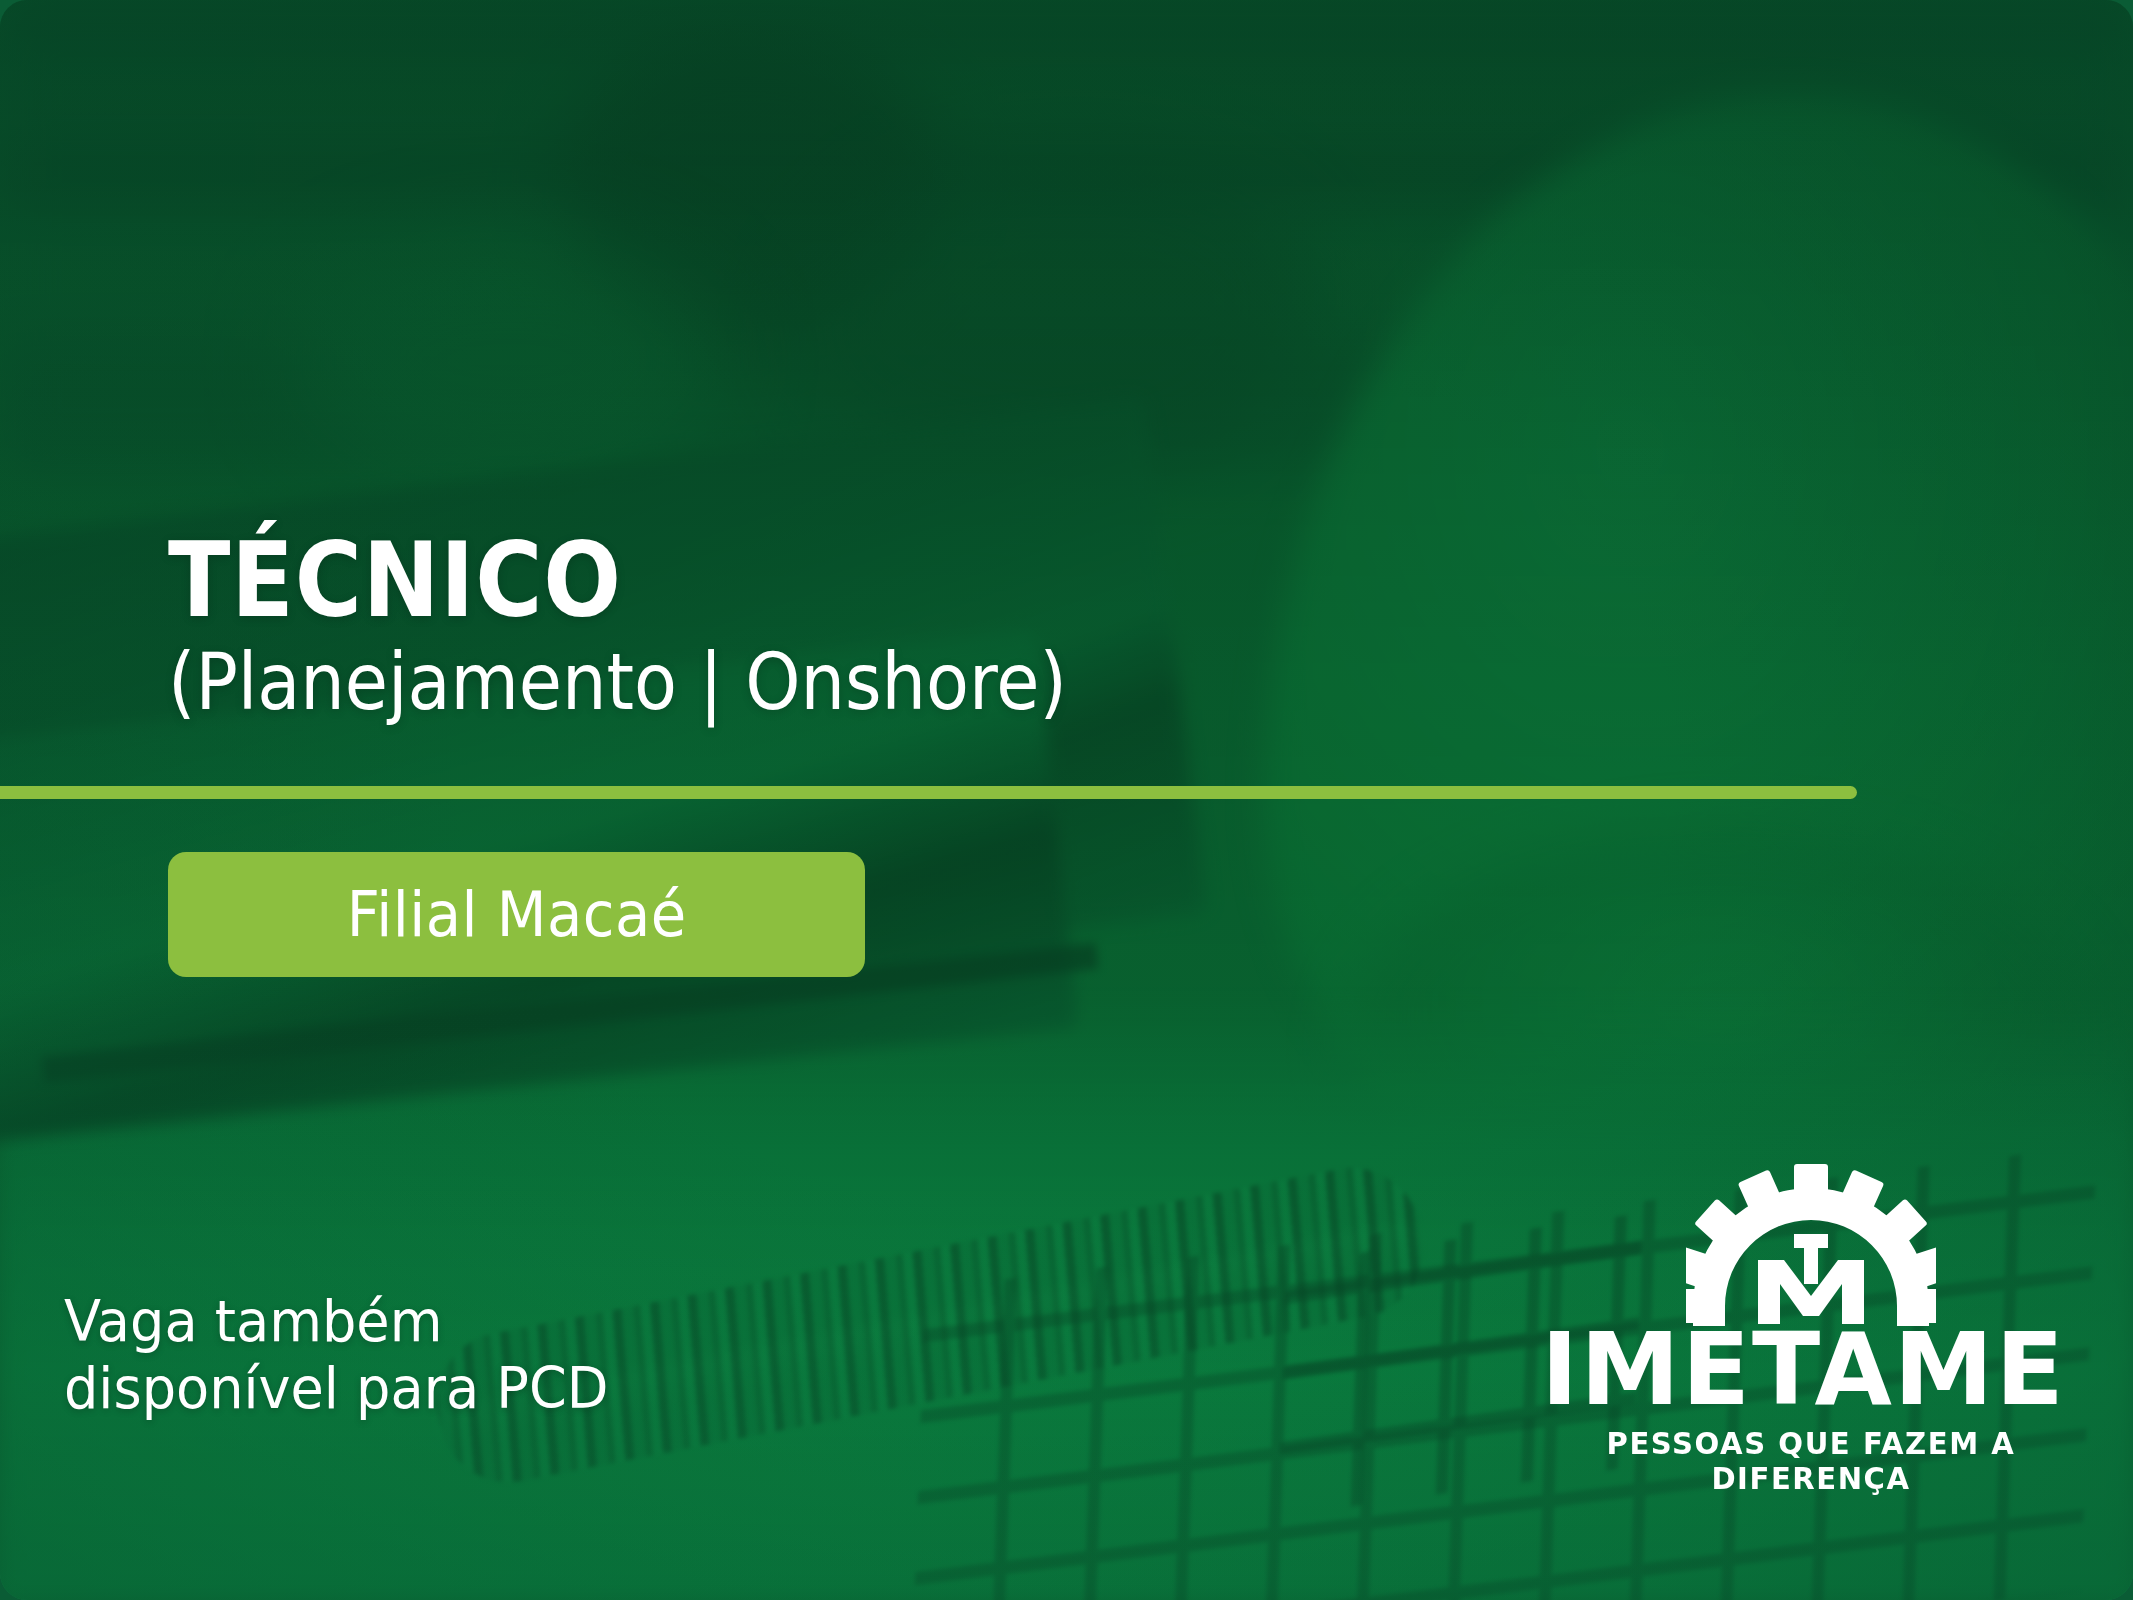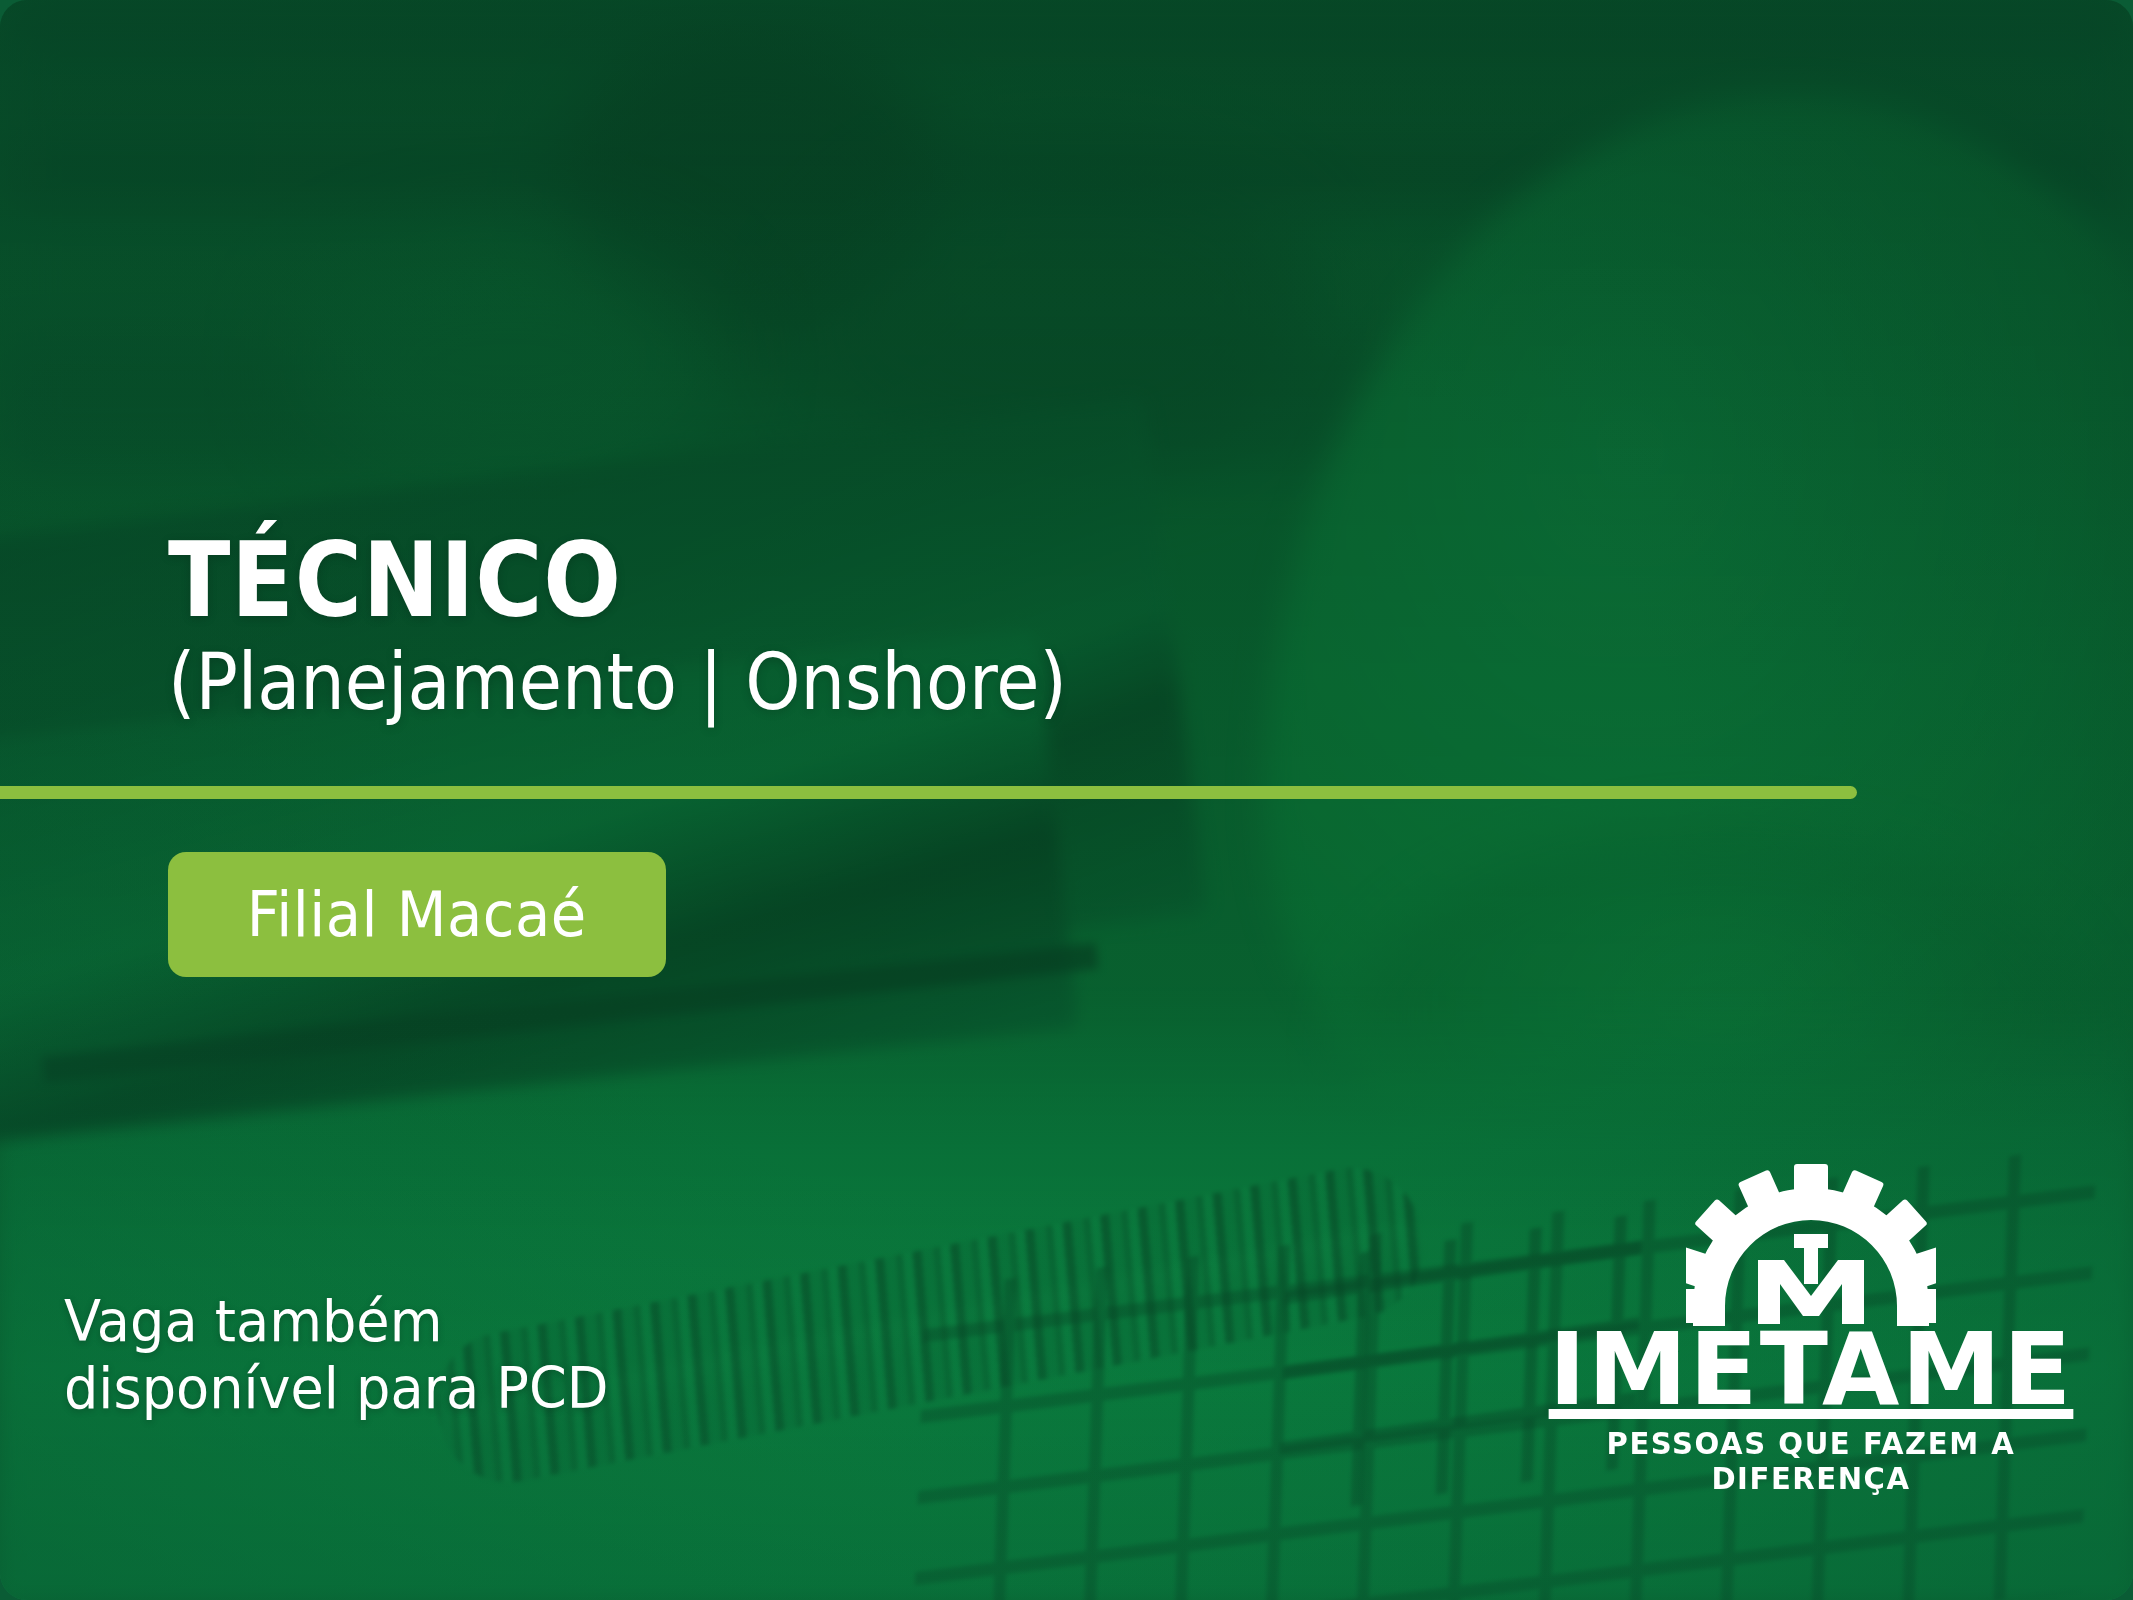--- a/index.html
+++ b/index.html
@@ -165,21 +165,21 @@
 
   .divider {
     position:absolute; left:0; top:786px;
     width:1857px; height:13px;
     background:#8cbf3f;
     border-radius:0 8px 8px 0;
   }
 
   .badge {
     position:absolute; left:168px; top:852px;
-    width:498px; height:125px;
+    width:697px; height:125px;
     background:#8cbf3f;
     border-radius:18px;
     display:flex; align-items:center; justify-content:center;
   }
   .badge-label {
     font-family:"DejaVu Sans", sans-serif;
     font-size:62px; font-weight:normal; color:#ffffff;
     transform:scaleX(.93); transform-origin:center;
     letter-spacing:.5px;
   }
@@ -194,23 +194,23 @@
     white-space:pre-line;
   }
 
   
   .logo { position:absolute; right:52px; bottom:104px; width:540px; }
   .logo-mark { display:flex; justify-content:center; margin-bottom:-4px; }
   .logo-mark svg { display:block; width:250px; height:170px; }
   .logo-word {
     font-family:"DejaVu Sans", sans-serif;
     font-weight:bold; font-size:100px; line-height:.96;
-    color:#ffffff; text-align:center;
+    color:#ffffff; text-align:left;
     letter-spacing:2px;
-    transform:scaleX(1.0); transform-origin:center;text-decoration:underline;
+    transform:scaleX(1.0); transform-origin:center;
   }
   .logo-tag {
     font-family:"DejaVu Sans", sans-serif;
     font-weight:bold; font-size:30px;
     color:#ffffff; text-align:center;
     letter-spacing:1.6px;
     margin-top:8px;
     transform:scaleX(.97); transform-origin:center;
   }
 </style>

